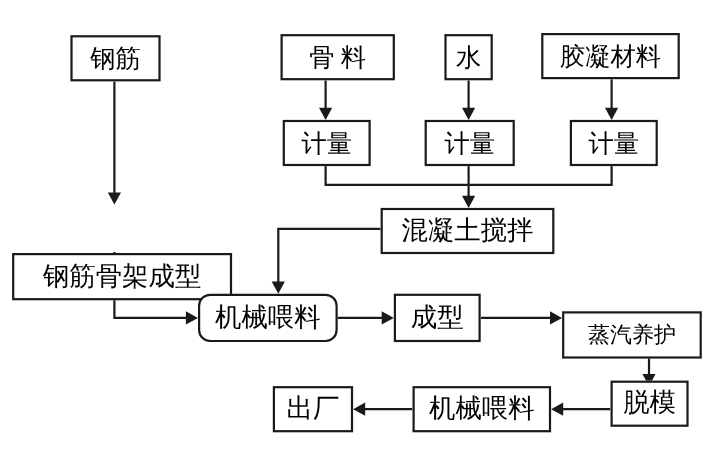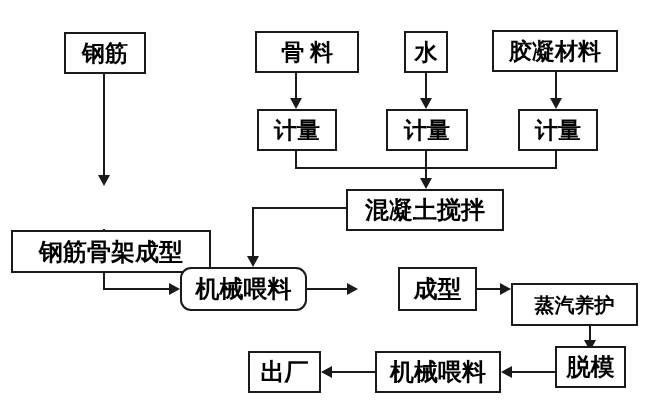--- a/index.html
+++ b/index.html
@@ -32,21 +32,21 @@
     display: flex;
     align-items: center;
     justify-content: center;
     color: #000000;
     line-height: 1;
     white-space: nowrap;
     font-family: "Liberation Serif", "DejaVu Serif", serif;
   }
   .node-label {
     display: block;
-    font-weight: 700;
+    font-weight: 400;
   }
   .edge-line {
     stroke: #1a1a1a;
     stroke-width: 2;
     fill: none;
     stroke-linecap: butt;
     stroke-linejoin: miter;
   }
   .edge-head {
     fill: #1a1a1a;
@@ -109,21 +109,21 @@
       </div>
       <div class="node-box" style="left: 11px; top: 186px; width: 200px; height: 43px; font-size: 24px; margin-top: 44px;">
         <span class="node-label">钢筋骨架成型</span>
       </div>
       <div class="node-box" style="left: 346px; top: 189px; width: 158px; height: 42px; font-size: 24px;">
         <span class="node-label">混凝土搅拌</span>
       </div>
       <div class="node-box" style="left: 180px; top: 267px; width: 127px; height: 44px; font-size: 24px; border-radius: 11px;">
         <span class="node-label">机械喂料</span>
       </div>
-      <div class="node-box" style="left: 358px; top: 267px; width: 79px; height: 44px; font-size: 24px; margin-left: 40px;">
+      <div class="node-box" style="left: 358px; top: 267px; width: 79px; height: 44px; font-size: 24px;">
         <span class="node-label">成型</span>
       </div>
       <div class="node-box" style="left: 511px; top: 266px; width: 127px; height: 43px; font-size: 20px; margin-top: 17px;">
         <span class="node-label">蒸汽养护</span>
       </div>
       <div class="node-box" style="left: 555px; top: 346px; width: 71px; height: 42px; font-size: 24px;">
         <span class="node-label">脱模</span>
       </div>
       <div class="node-box" style="left: 375px; top: 351px; width: 126px; height: 42px; font-size: 24px;">
         <span class="node-label">机械喂料</span>

